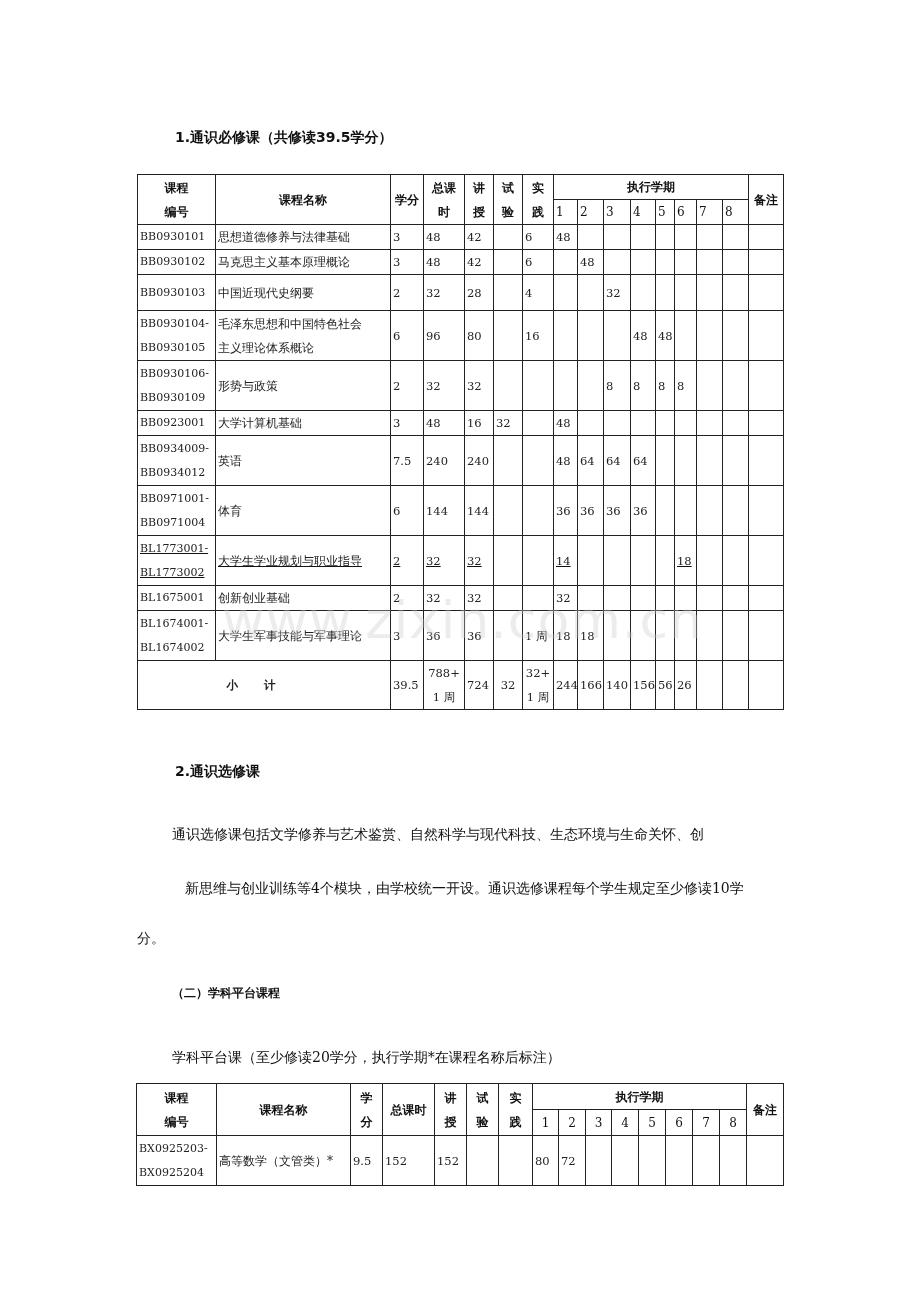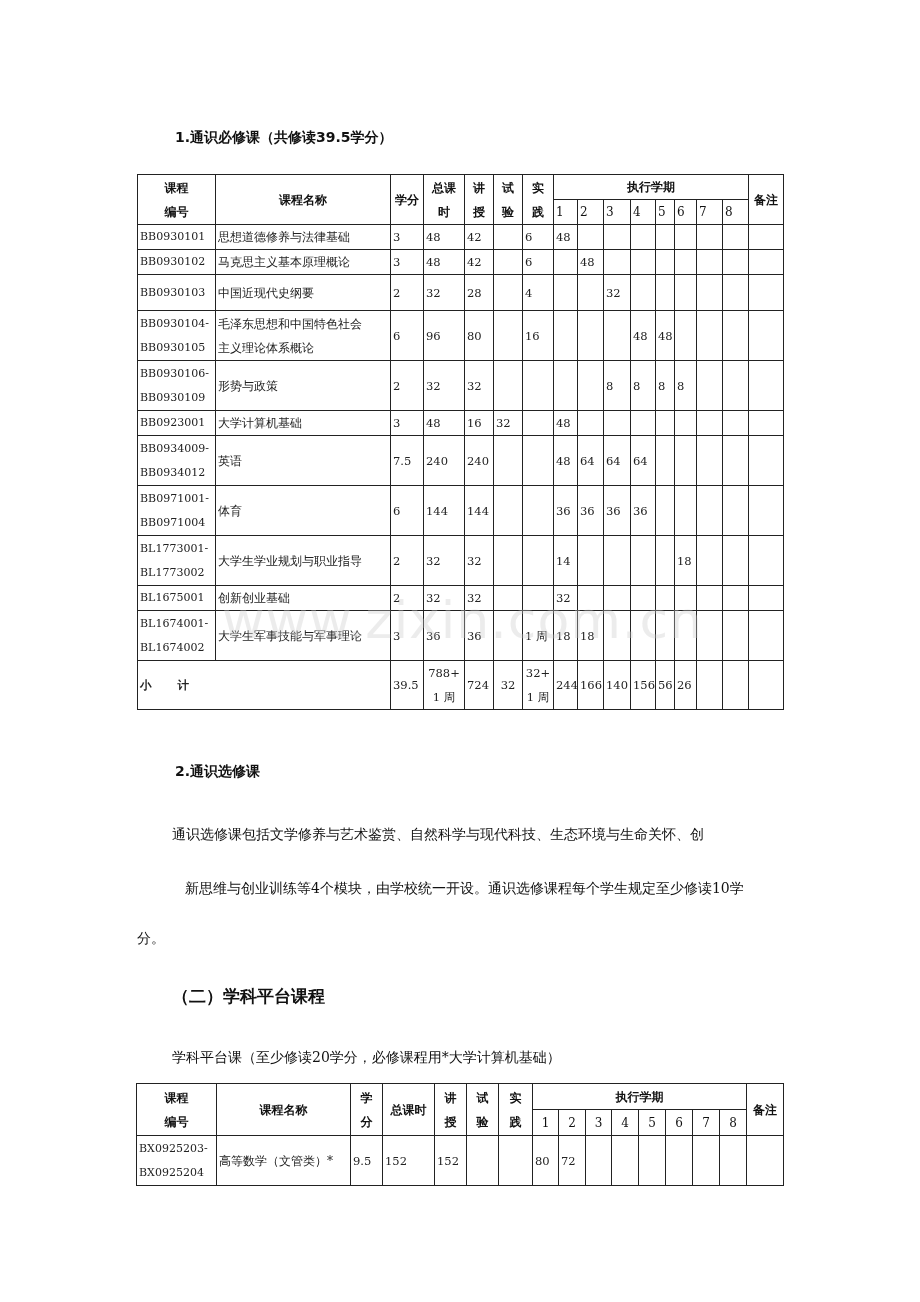--- a/index.html
+++ b/index.html
@@ -1,32 +1,32 @@
 <!DOCTYPE html>
 <html><head>
 <meta charset="utf-8">
 <style>
   html, body { margin:0; padding:0; background:#ffffff; }
   body { width:920px; height:1302px; position:relative; overflow:hidden;
          font-family:"DejaVu Serif", "Liberation Serif", serif; color:#111; }
   .abs { position:absolute; }
   .h-sec { font-family:"DejaVu Sans", "Liberation Sans", sans-serif; font-size:14px; font-weight:bold; }
-  .h-big { font-family:"DejaVu Sans", "Liberation Sans", sans-serif; font-size:17px; font-weight:bold; }
+  .h-big { font-family:"DejaVu Sans", "Liberation Sans", sans-serif; font-size:12px; font-weight:bold; }
   .para { font-size:14px; line-height:20px; }
   table { border-collapse:collapse; table-layout:fixed; position:absolute; }
   td, th { border:1px solid #222; padding:0 2px; font-size:11.5px; vertical-align:middle;
            overflow:hidden; white-space:nowrap; }
   th { font-family:"DejaVu Sans", "Liberation Sans", sans-serif; font-weight:bold; font-size:12px;
        text-align:center; line-height:24px; }
   td { font-family:"DejaVu Serif", "Liberation Serif", serif; color:#222; text-align:left; line-height:24px; }
   td.name { font-size:12px; }
   td.code { font-size:11px; }
   .c { text-align:center; }
   .tot td { font-size:11.5px; }
-  .tot .lbl { font-family:"DejaVu Sans", "Liberation Sans", sans-serif; font-weight:bold; letter-spacing:26px; }
+  .tot .lbl { font-family:"DejaVu Sans", "Liberation Sans", sans-serif; font-weight:bold; text-align:center; letter-spacing:26px; }
   .watermark { position:absolute; left:222px; top:590px; font-family:"DejaVu Sans", "Liberation Sans", sans-serif;
                font-size:52px; color:rgba(200,200,200,0.35); pointer-events:none; letter-spacing:1px; }
 </style>
 </head>
 <body>
 
 <div class="abs h-sec" style="left:175px;top:129px;">1.通识必修课（共修读39.5学分）</div>
 
 <table id="t1" style="left:137px;top:174px;width:647px;">
   <colgroup>
@@ -260,21 +260,21 @@
         <td>36</td>
         <td>36</td>
         <td>36</td>
         <td>36</td>
         <td></td>
         <td></td>
         <td></td>
         <td></td>
         <td></td>
       </tr>
-      <tr style="height: 50px;">
+      <tr style="height: 50px; text-decoration: underline;">
         <td class="code">
           <div>BL1773001-</div>
           <div>BL1773002</div>
         </td>
         <td class="name">
           <div>大学生学业规划与职业指导</div>
         </td>
         <td>2</td>
         <td>32</td>
         <td>32</td>
@@ -362,21 +362,21 @@
 </table>
 
 <div class="watermark">www.zixin.com.cn</div>
 
 <div class="abs h-sec" style="left:175px;top:763px;">2.通识选修课</div>
 <div class="abs para" style="left:172px;top:824px;text-align:right;">通识选修课包括文学修养与艺术鉴赏、自然科学与现代科技、生态环境与生命关怀、创</div>
 <div class="abs para" style="left:137px;top:878px;margin-left:48px;">新思维与创业训练等4个模块，由学校统一开设。通识选修课程每个学生规定至少修读10学</div>
 <div class="abs para" style="left:137px;top:928px;">分。</div>
 
 <div class="abs h-big" style="left:172px;top:985px;">（二）学科平台课程</div>
-<div class="abs para" style="left:172px;top:1047px;">学科平台课（至少修读20学分，必修课程用*大学计算机基础）</div>
+<div class="abs para" style="left:172px;top:1047px;">学科平台课（至少修读20学分，执行学期*在课程名称后标注）</div>
 
 <table id="t2" style="left:136px;top:1083px;width:647px;">
   <colgroup>
     <col style="width:80px">
       <col style="width:134px">
       <col style="width:32px">
       <col style="width:52px">
     <col style="width:32px">
       <col style="width:32px">
       <col style="width:34px">

